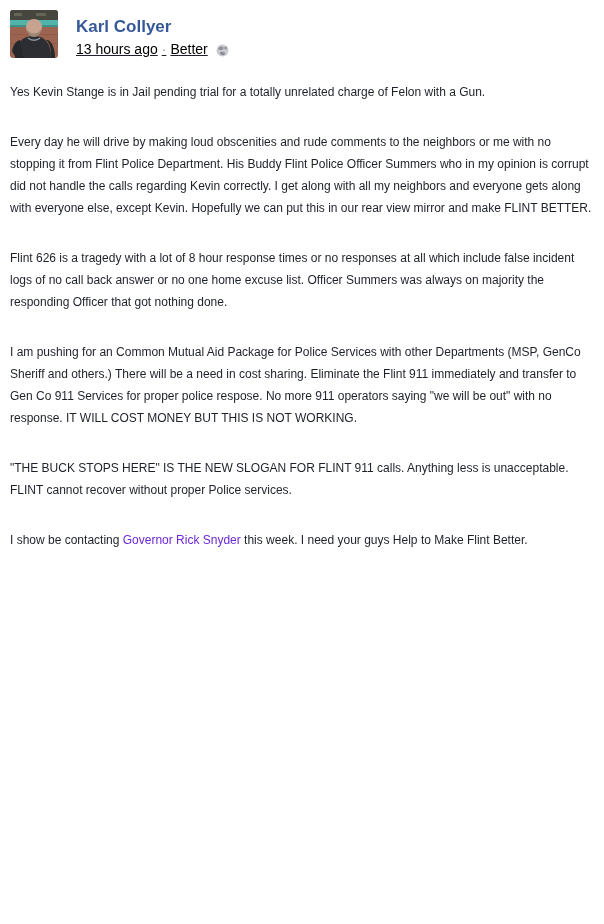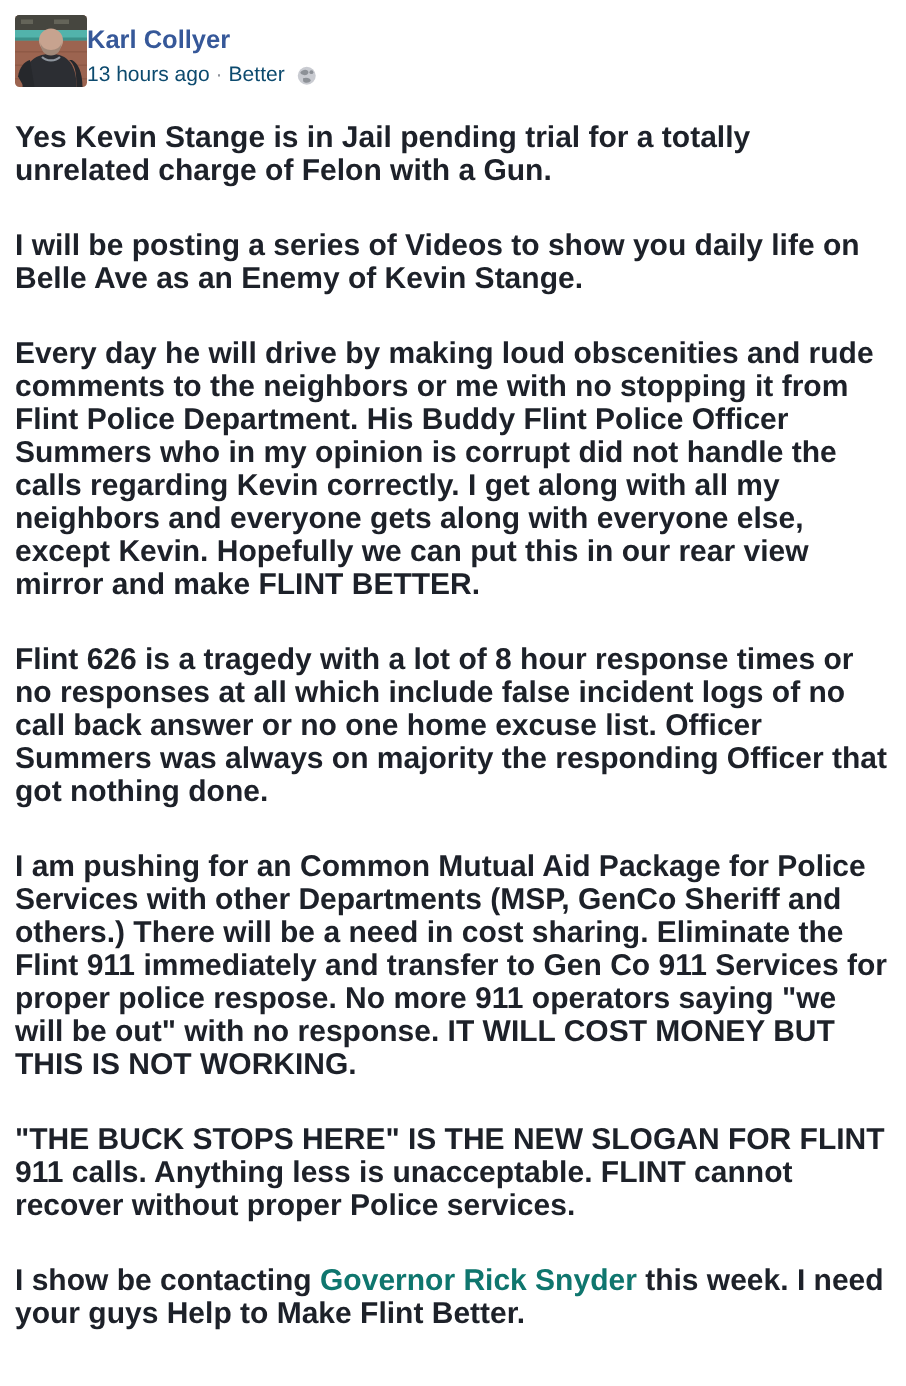--- a/index.html
+++ b/index.html
@@ -26,63 +26,64 @@
   .avatar {
     width: 48px;
     height: 48px;
     border-radius: 3px;
     overflow: hidden;
     flex: 0 0 48px;
     cursor: pointer;
     line-height: 0;
   }
   .meta {
+    margin-left: 18px;
     padding-top: 6px;
+    text-decoration: underline;
   }
   .author {
     display: inline-block;
     color: #365899;
     font-weight: bold;
     font-size: 17px;
     line-height: 22px;
     text-decoration: none;
     cursor: pointer;
   }
   .sub {
     margin-top: 2px;
     color: #90949c;
     font-size: 14px;
     line-height: 19px;
     display: flex;
     align-items: center;
   }
   .sub .piece { margin-right: 4px; }
-  .sub .timestamp-link { color: #0c4a6e; text-decoration: none; cursor: pointer; }
+  .sub .timestamp-link { color: #000000; text-decoration: none; cursor: pointer; }
   .globe-wrap {
     display: inline-block;
     margin-left: 4px;
     line-height: 0;
     position: relative;
     top: 1px;
   }
   .body {
     margin-top: 22px;
-    font-size: 20px;
+    font-size: 12px;
     line-height: 22px;
     color: #1d2129;
-    font-weight: bold;
   }
   .body p {
     margin: 0 0 28px 0;
   }
   .body p:last-child {
     margin-bottom: 0;
   }
   .inline-link {
-    color: #0f766e;
+    color: #6d28d9;
     text-decoration: none;
     cursor: pointer;
   }
 </style>
 </head>
 <body>
 
 <div class="post">
 
   <div class="header">
@@ -120,21 +121,20 @@
             <path d="M4 8.2 C6 7.2 9.2 8 9.2 9.9 C8.2 11.5 5.2 11.6 4.1 10.1 Z" fill="#8d9197"></path>
             <circle cx="9.6" cy="4.1" r="1.3" fill="#8d9197"></circle>
           </svg>
         </span>
       </div>
     </div>
   </div>
 
   <div class="body">
     <p>Yes Kevin Stange is in Jail pending trial for a totally unrelated charge of Felon with a Gun.</p>
-    <p>I will be posting a series of Videos to show you daily life on Belle Ave as an Enemy of Kevin Stange.</p>
     <p>Every day he will drive by making loud obscenities and rude comments to the neighbors or me with no stopping it from Flint Police Department. His Buddy Flint Police Officer Summers who in my opinion is corrupt did not handle the calls regarding Kevin correctly. I get along with all my neighbors and everyone gets along with everyone else, except Kevin. Hopefully we can put this in our rear view mirror and make FLINT BETTER.</p>
     <p>Flint 626 is a tragedy with a lot of 8 hour response times or no responses at all which include false incident logs of no call back answer or no one home excuse list. Officer Summers was always on majority the responding Officer that got nothing done.</p>
     <p>I am pushing for an Common Mutual Aid Package for Police Services with other Departments (MSP, GenCo Sheriff and others.) There will be a need in cost sharing. Eliminate the Flint 911 immediately and transfer to Gen Co 911 Services for proper police respose. No more 911 operators saying "we will be out" with no response. IT WILL COST MONEY BUT THIS IS NOT WORKING.</p>
     <p>"THE BUCK STOPS HERE" IS THE NEW SLOGAN FOR FLINT 911 calls. Anything less is unacceptable. FLINT cannot recover without proper Police services.</p>
     <p><span>I show be contacting </span><a class="inline-link">Governor Rick Snyder</a><span> this week. I need your guys Help to Make Flint Better.</span></p>
   </div>
 
 </div>
 
 </body></html>

